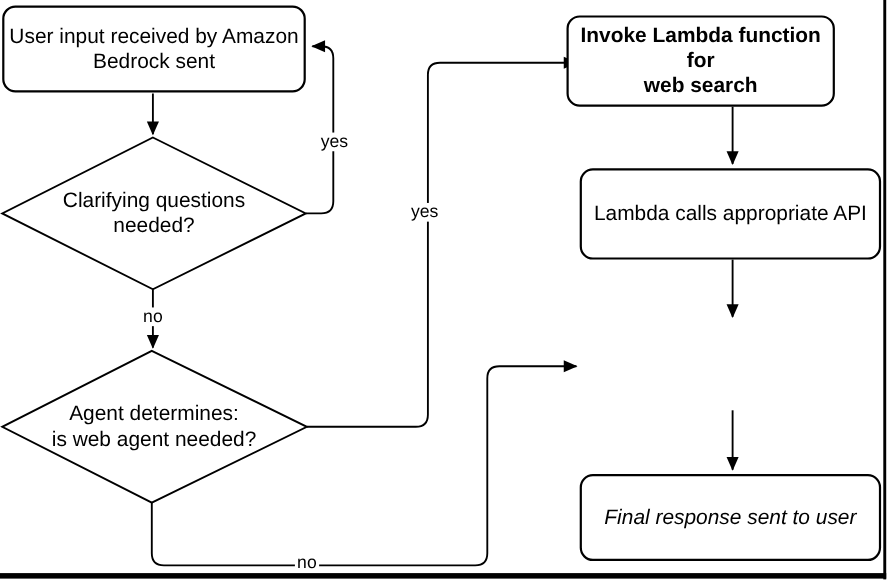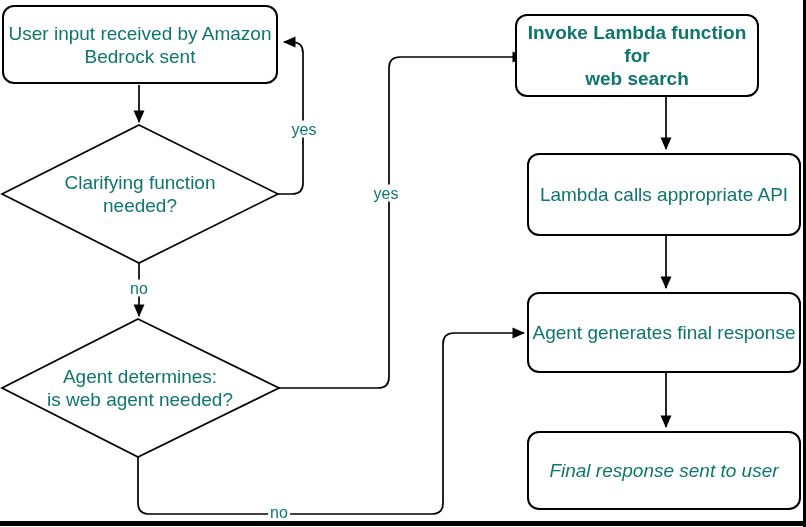--- a/index.html
+++ b/index.html
@@ -3,21 +3,21 @@
 <meta charset="utf-8">
 <style>
   html, body { margin: 0; padding: 0; background: #ffffff; }
   #canvas {
     position: relative;
     width: 806px;
     height: 527px;
     background: #ffffff;
     overflow: hidden;
     font-family: "Liberation Sans", sans-serif;
-    color: #0f766e;
+    color: #000000;
   }
   #wires { position: absolute; left: 0; top: 0; }
   .node {
     position: absolute;
     border: 2px solid #000000;
     border-radius: 12px;
     background: #ffffff;
     display: flex;
     flex-direction: column;
     align-items: center;
@@ -75,30 +75,27 @@
 
   <div class="node" style="left:515px; top:14px; width:244px; height:83px;font-weight:bold;">
     <div>Invoke Lambda function for</div>
     <div>web search</div>
   </div>
 
   <div class="node" style="left:527px; top:153px; width:274px; height:83px;">
     <div>Lambda calls appropriate API</div>
   </div>
 
-  <div class="node" style="left:527px; top:292px; width:274px; height:81px;">
-    <div>Agent generates final response</div>
-  </div>
 
   <div class="node" style="left:527px; top:431px; width:274px; height:79px;font-style:italic;">
     <div>Final response sent to user</div>
   </div>
 
   <div class="diamond-label" style="left:40px; top:171px; width:200px;">
-    <div>Clarifying function</div>
+    <div>Clarifying questions</div>
     <div>needed?</div>
   </div>
 
   <div class="diamond-label" style="left:34px; top:365px; width:212px;">
     <div>Agent determines:</div>
     <div>is web agent needed?</div>
   </div>
 
   <span class="edge-label" style="left:304px; top:129px;">yes</span>
   <span class="edge-label" style="left:139px; top:288px;">no</span>

